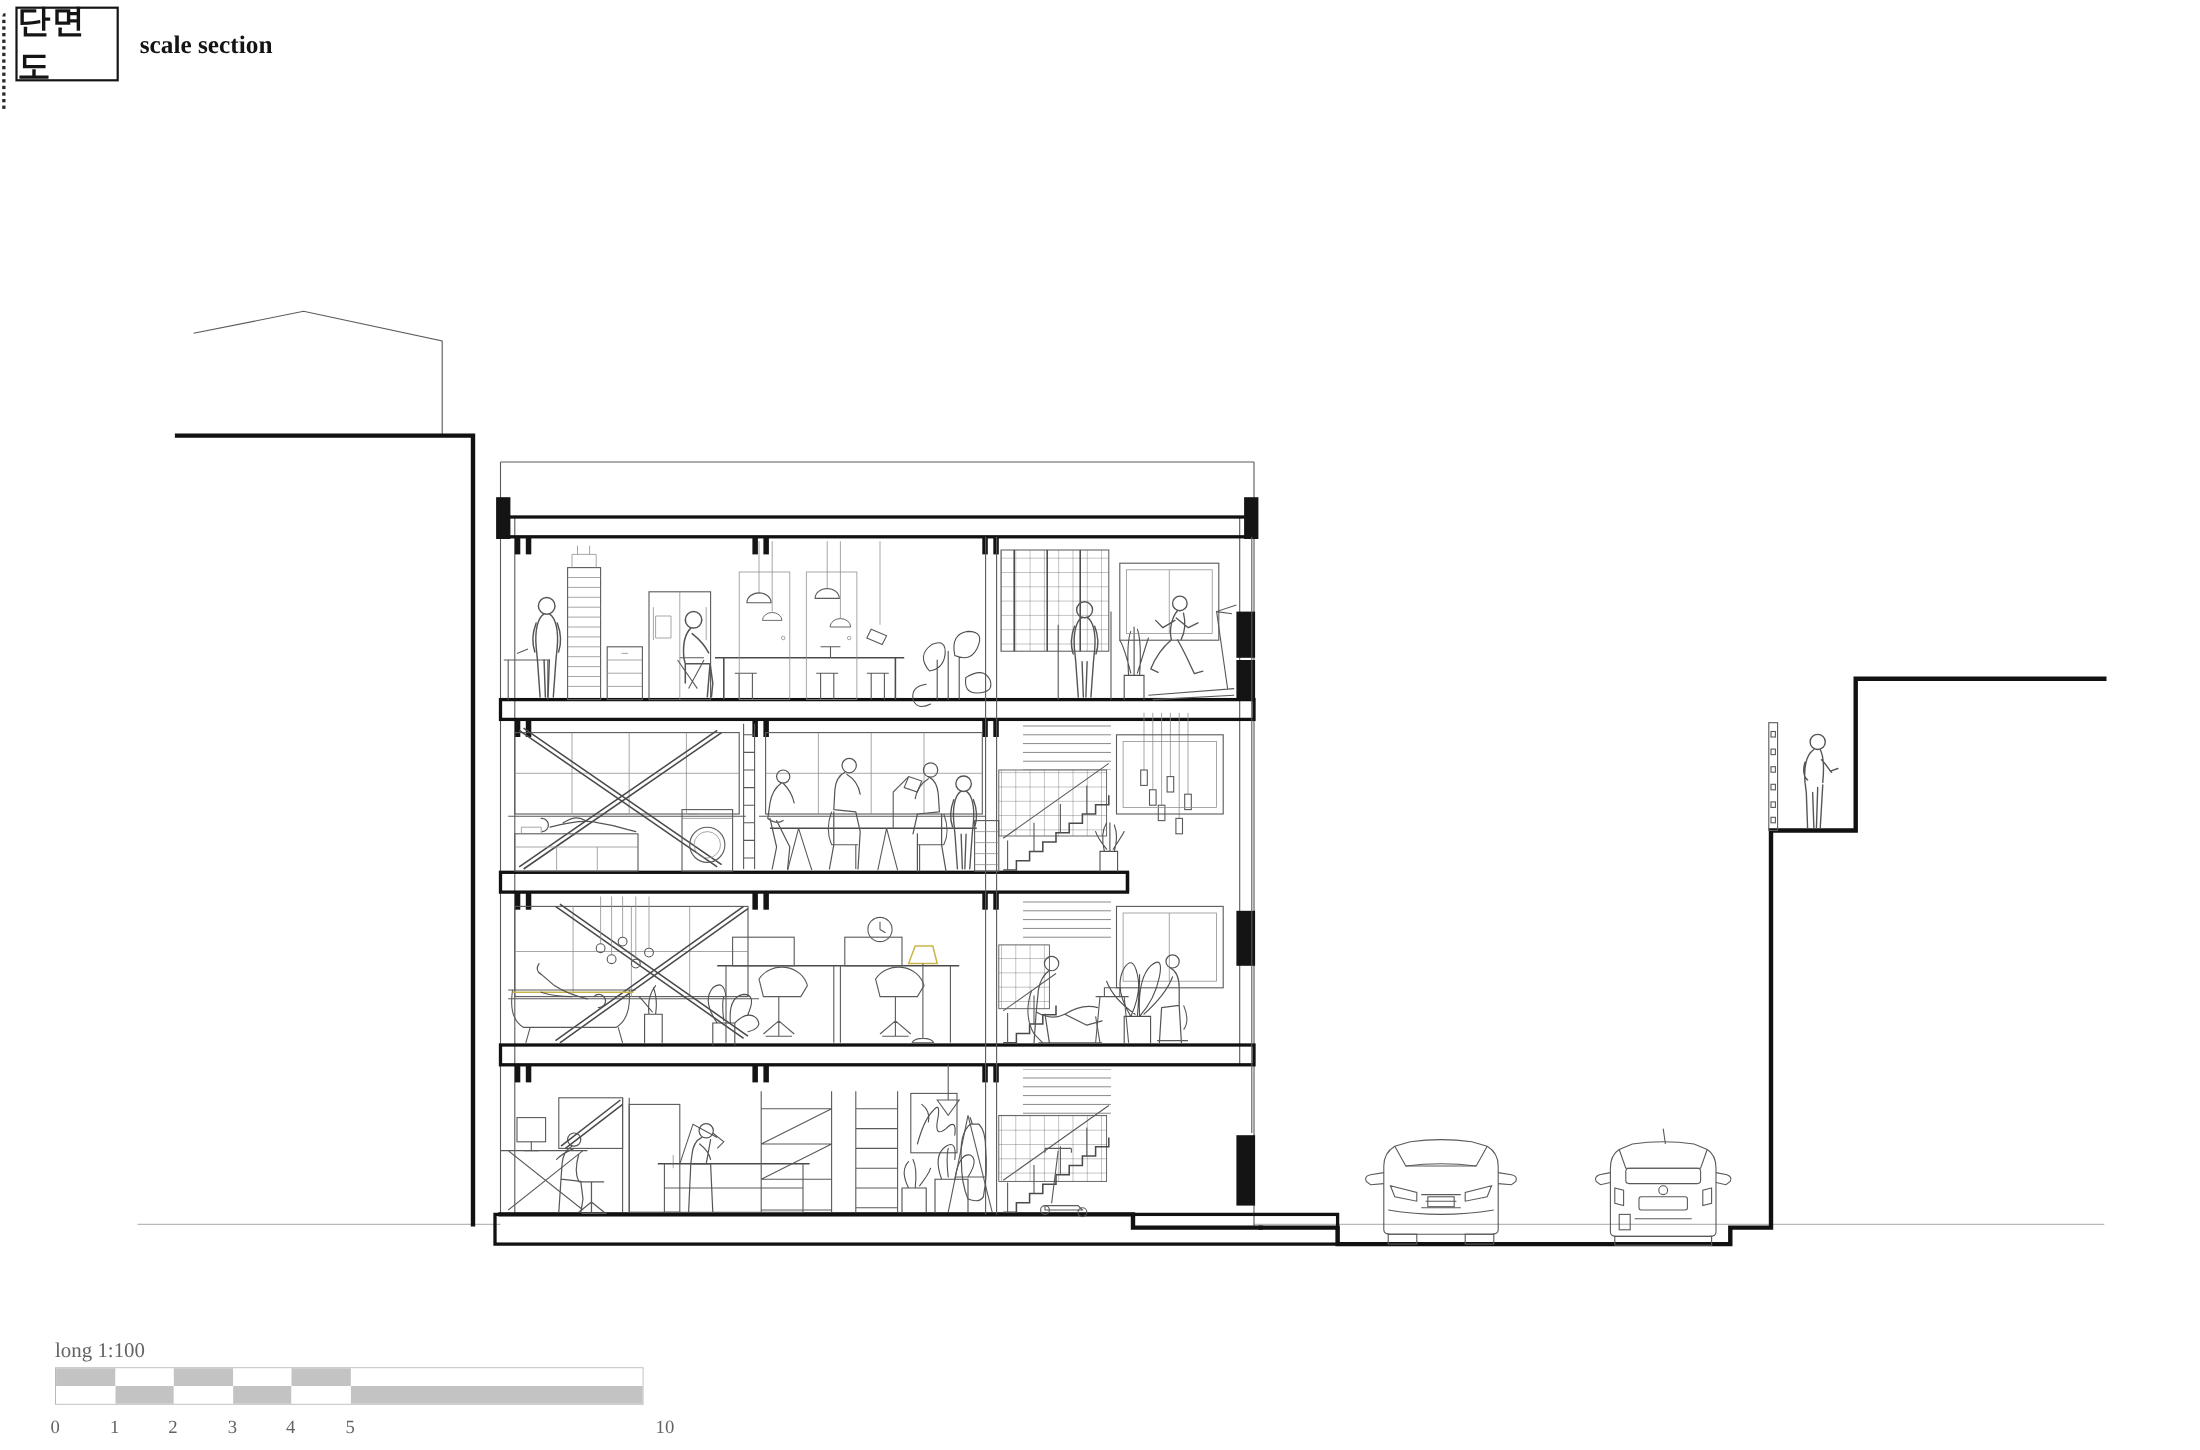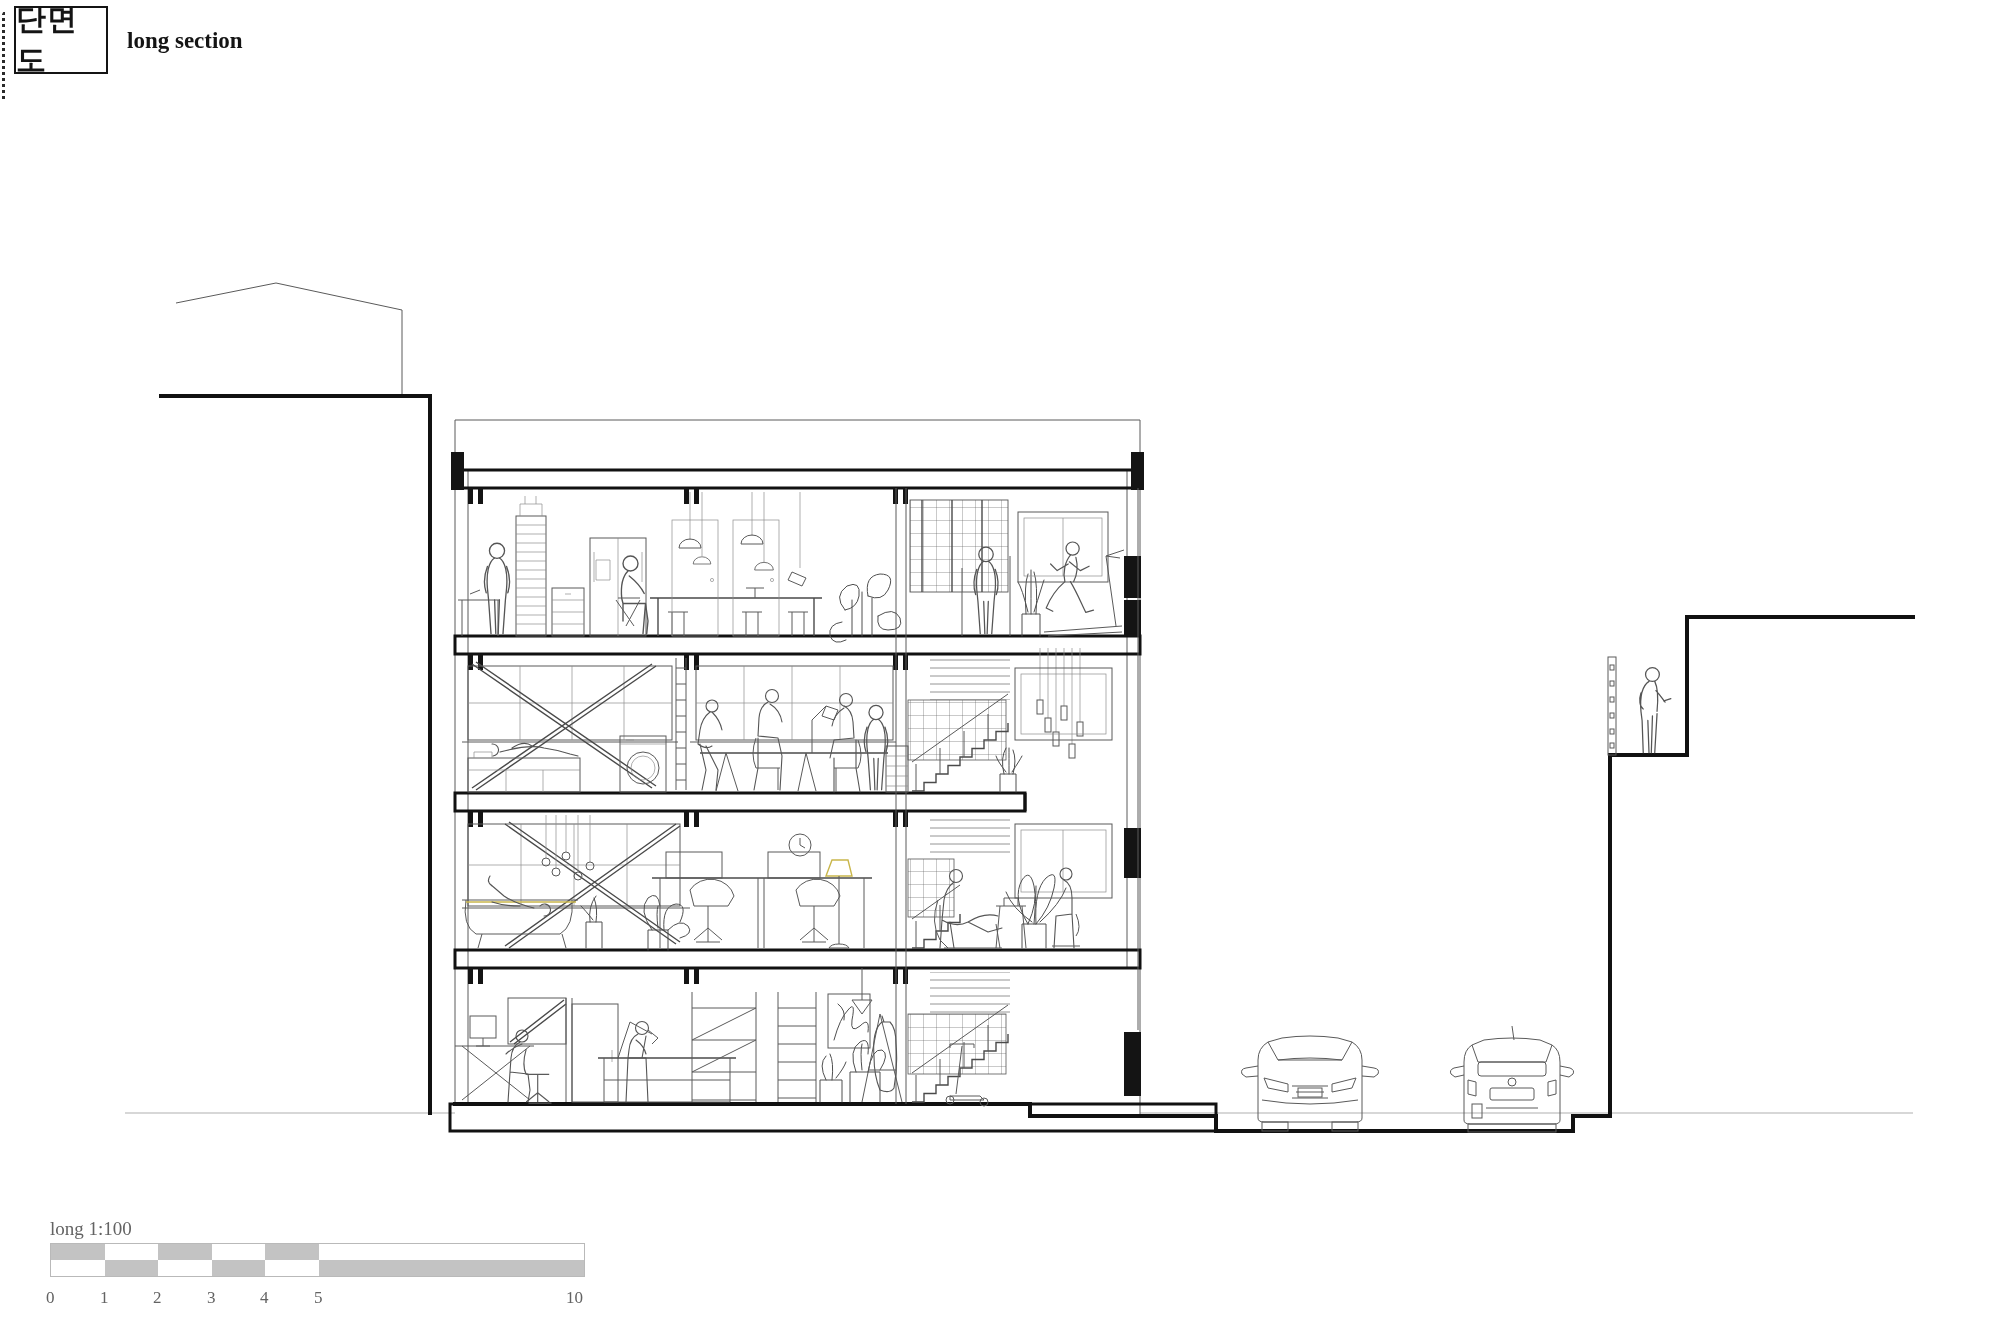--- a/index.html
+++ b/index.html
@@ -33,21 +33,21 @@
 </style>
 </head>
 <body>
 
 <div id="stage">
 
   <div id="dotted-edge"></div>
   <div id="title-box">
     <span id="title-kr">단면도</span>
   </div>
-  <div id="title-en">long section</div>
+  <div id="title-en">scale section</div>
 
   <svg width="2000" height="1318" viewBox="0 0 2000 1318">
 
     <defs>
       <pattern id="mesh" width="13" height="13" patternUnits="userSpaceOnUse">
         <path d="M0,0H13M0,0V13" stroke="#666" stroke-width="0.7" fill="none"></path>
       </pattern>
       <pattern id="slats" width="10" height="8" patternUnits="userSpaceOnUse">
         <path d="M0,4H10" stroke="#777" stroke-width="0.8" fill="none"></path>
       </pattern>
@@ -495,15 +495,15 @@
     <div class="sb-cell sb-gray" style="left:160.5px;top:16px;width:53.5px;height:16px"></div>
     <div class="sb-cell sb-white" style="left:214px;top:16px;width:53.5px;height:16px"></div>
     <div class="sb-cell sb-gray" style="left:267.5px;top:16px;width:265.5px;height:16px"></div>
   </div>
   <div class="sb-tick" style="left:46px">0</div>
   <div class="sb-tick" style="left:100px">1</div>
   <div class="sb-tick" style="left:153px">2</div>
   <div class="sb-tick" style="left:207px">3</div>
   <div class="sb-tick" style="left:260px">4</div>
   <div class="sb-tick" style="left:314px">5</div>
-  <div class="sb-tick" style="left:566px">10</div>
+  <div class="sb-tick" style="left:596px">10</div>
 
 </div>
 
 </body></html>

